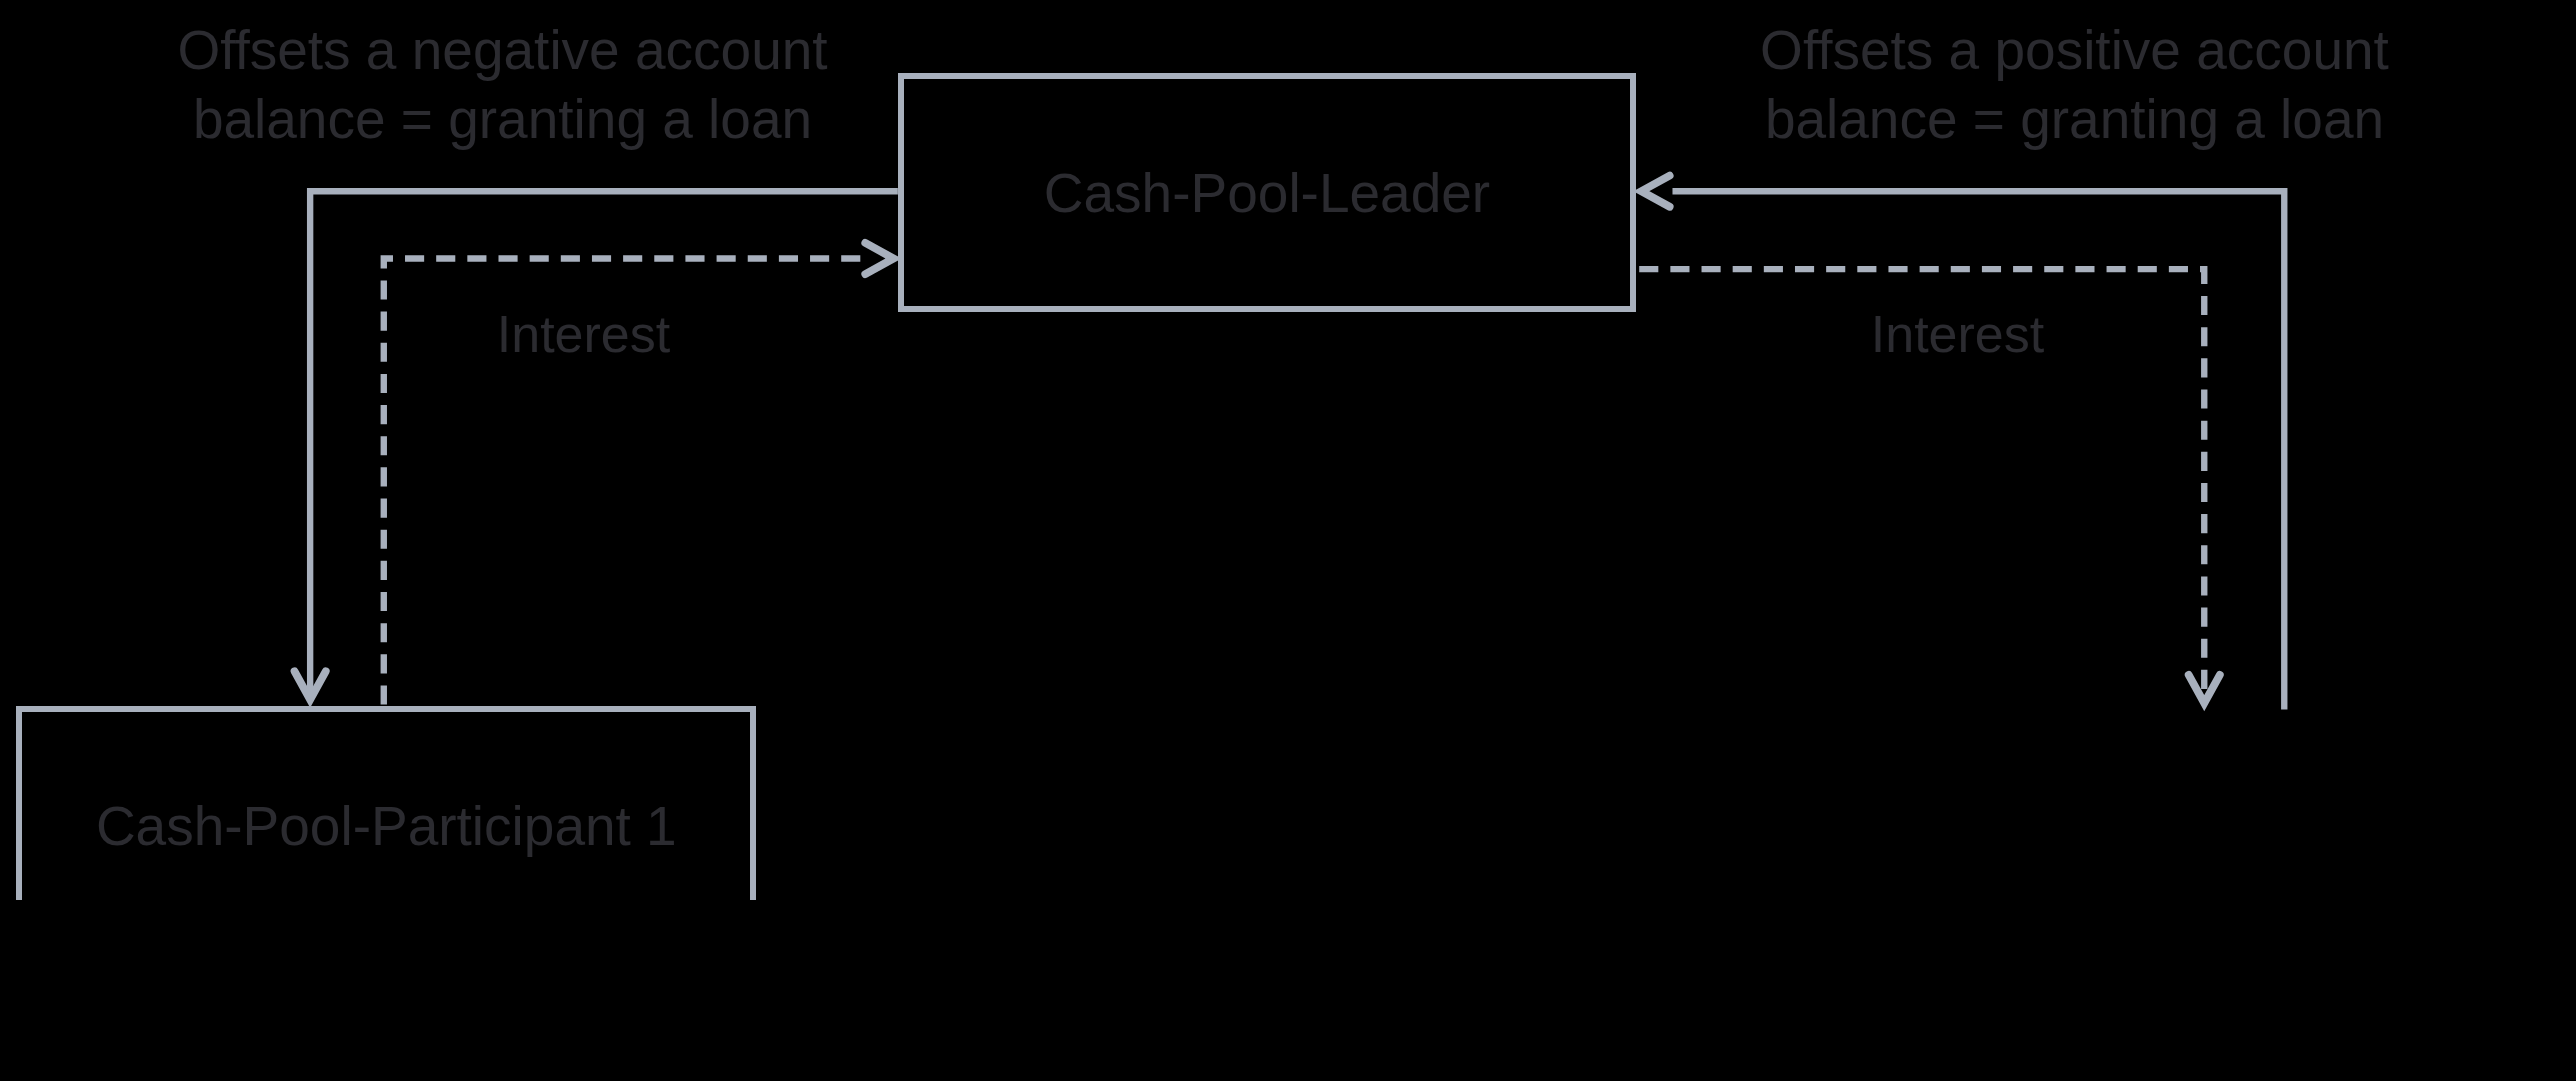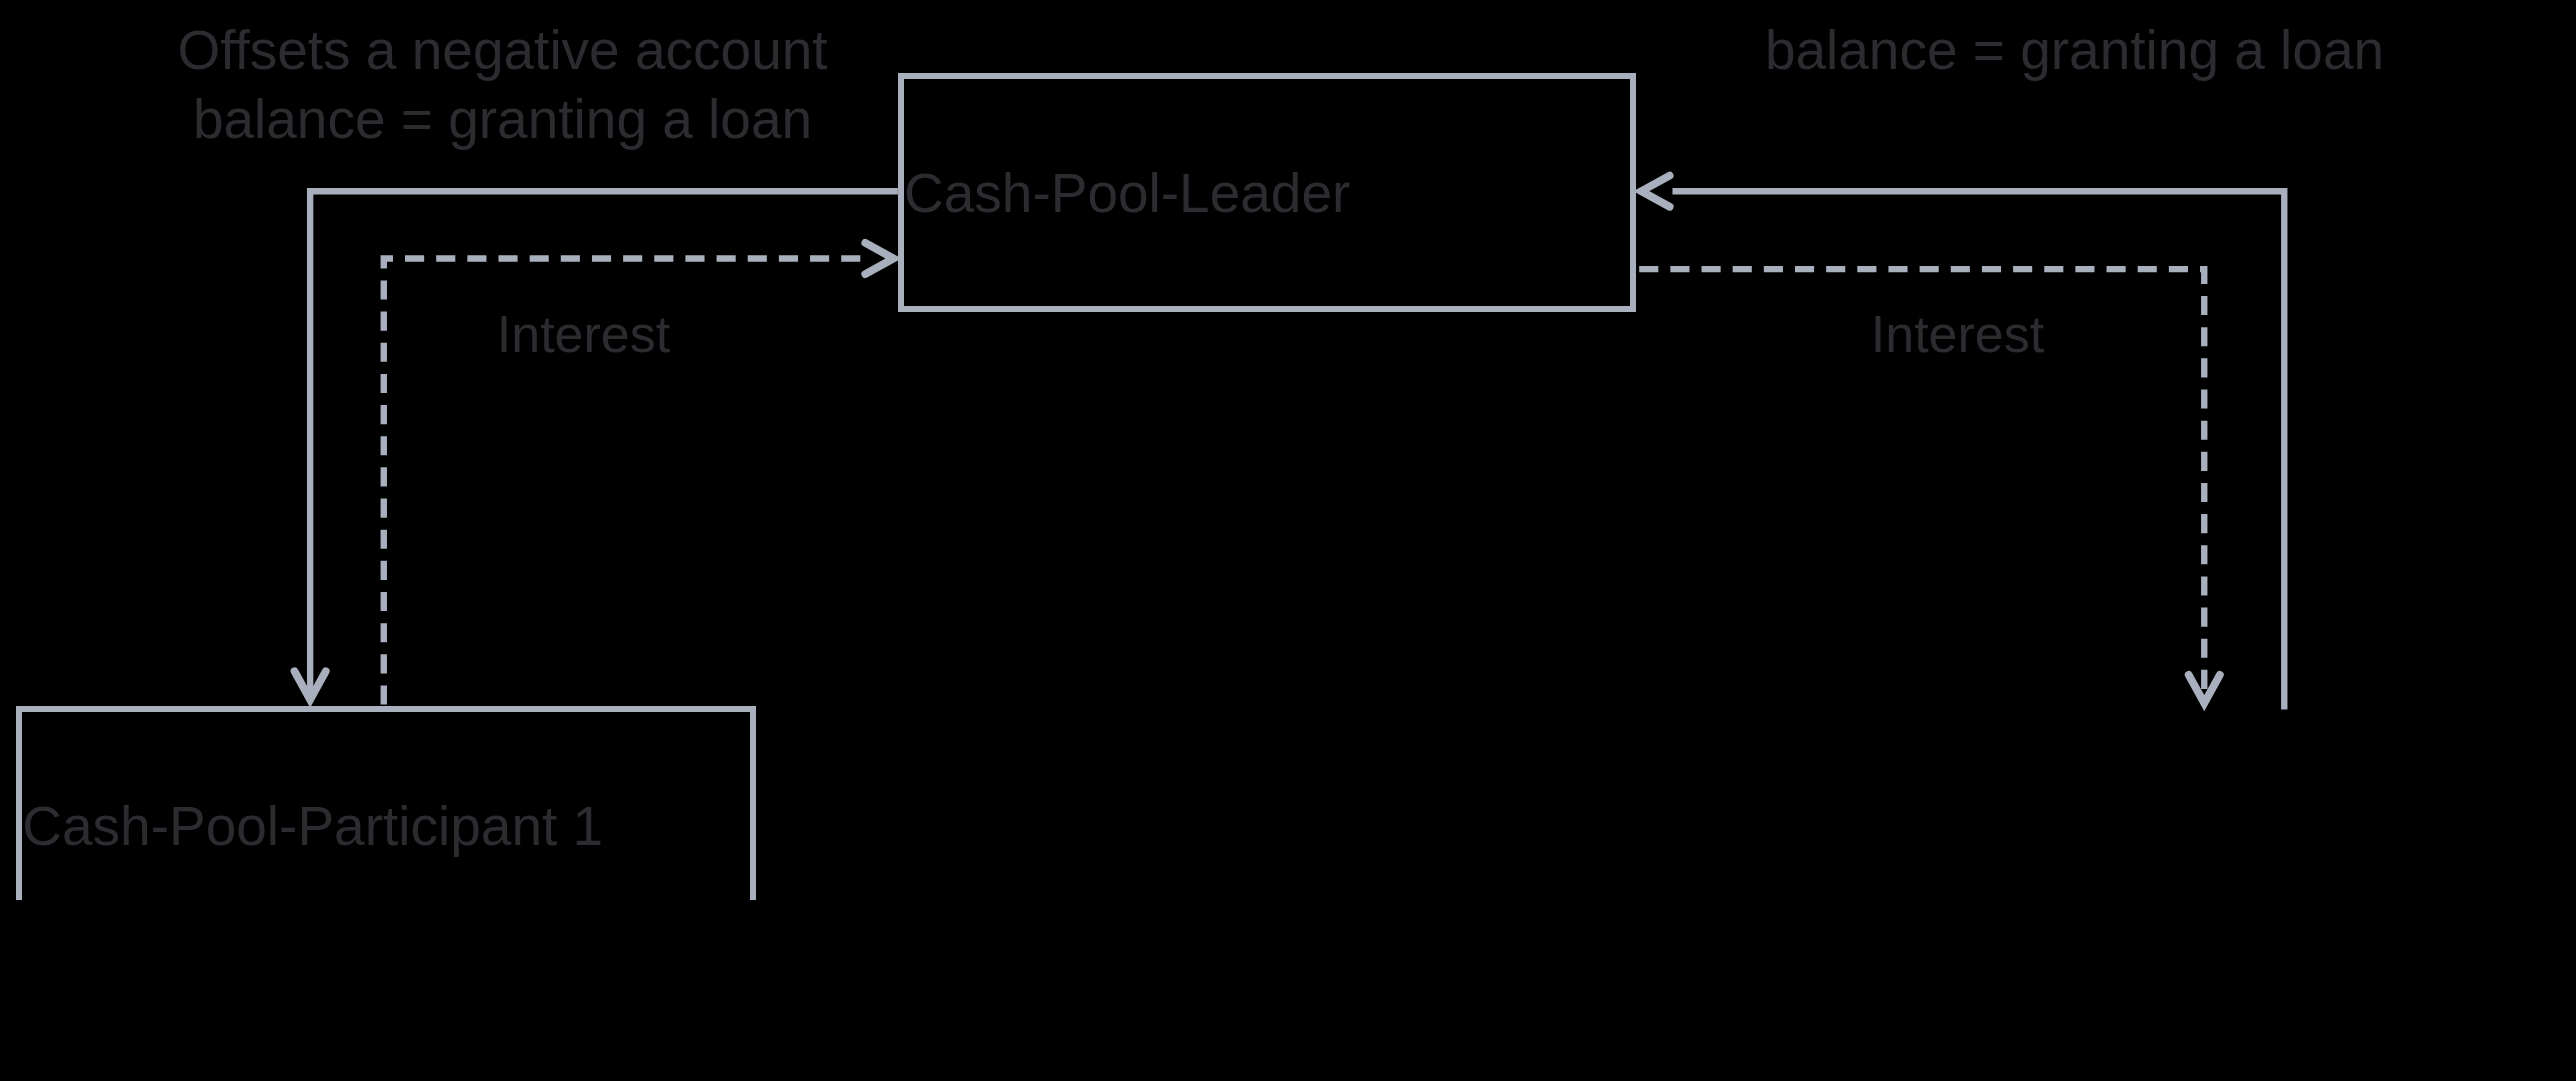--- a/index.html
+++ b/index.html
@@ -18,21 +18,21 @@
     font-family:"Liberation Sans", sans-serif;
   }
   svg.edges{position:absolute;left:0;top:0;width:2576px;height:1082px;}
   svg.edges path{fill:none;stroke:var(--line);}
   svg.edges .shaft{stroke-width:9px;}
   svg.edges .dashed{stroke-dasharray:27 17;}
   svg.edges .head{stroke-width:11px;stroke-linecap:round;stroke-linejoin:miter;}
   .node{
     position:absolute;
     border:6.4px solid var(--line);
-    display:flex;align-items:center;justify-content:flex-start;
+    display:flex;align-items:center;justify-content:center;
     color:var(--text);
     font-size:55px;
     white-space:nowrap;
   }
   .node-leader{left:898px;top:73px;width:738px;height:239px;}
   .node-p1{left:16.3px;top:706px;width:740px;height:239px;}
   .node-p2{left:1839px;top:711px;width:731px;height:241px;}
   .note{
     position:absolute;top:15.6px;width:779px;
     color:var(--text);
@@ -83,20 +83,21 @@
       <path class="head" d="M3091,953 L3113,993 L3135,953"></path>
     </g>
   </svg>
 
   <div class="note note-left">
     <div>Offsets a negative account</div>
     <div>balance = granting a loan</div>
   </div>
 
   <div class="note note-right">
+    <div>Offsets a positive account</div>
     <div>balance = granting a loan</div>
   </div>
 
   <div class="node node-leader">
     <span>Cash-Pool-Leader</span>
   </div>
 
   <div class="node node-p1">
     <span>Cash-Pool-Participant 1</span>
   </div>

